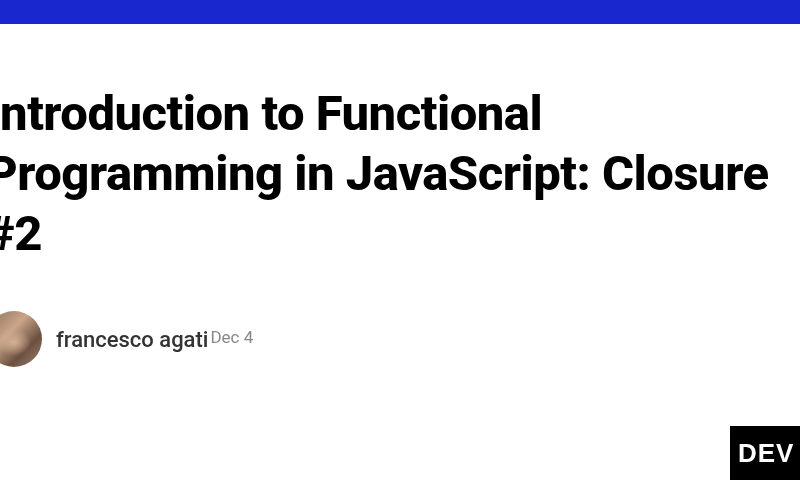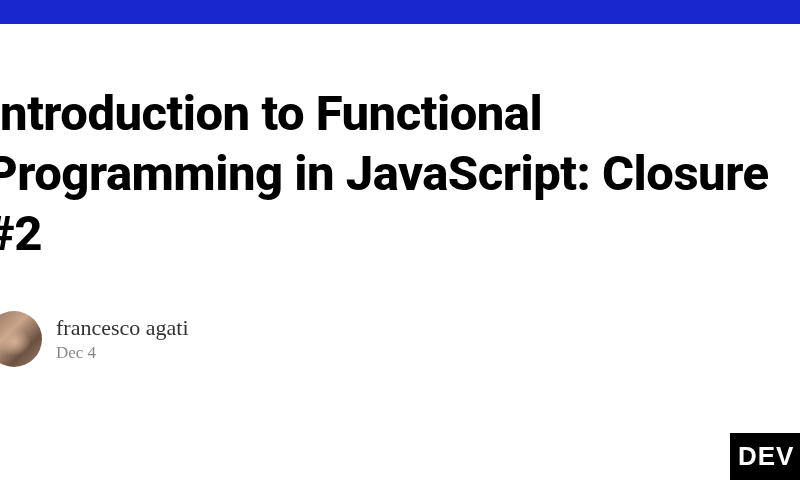--- a/index.html
+++ b/index.html
@@ -52,39 +52,38 @@
       position: absolute;
       top: 30%;
       left: 20%;
       width: 60%;
       height: 50%;
       background: radial-gradient(ellipse at center, #d4b095 0%, transparent 70%);
       border-radius: 50%;
     }
     .author-info {
       display: flex;
-      flex-direction: column;
+      flex-direction: row;
       gap: 2px;
-      font-family: Liberation Serif, serif;
     }
     .author-name {
       font-size: 22px;
       font-weight: 500;
       color: #333333;
     }
     .post-date {
       font-size: 17px;
       color: #888888;
     }
     .dev-badge {
       position: absolute;
       bottom: 20px;
       right: 0;
       width: 70px;
-      height: 47px;
+      height: 54px;
       background: #000000;
       display: flex;
       align-items: center;
       justify-content: flex-start;
       padding-left: 8px;
     }
     .dev-badge-text {
       color: #ffffff;
       font-weight: 900;
       font-size: 26px;

